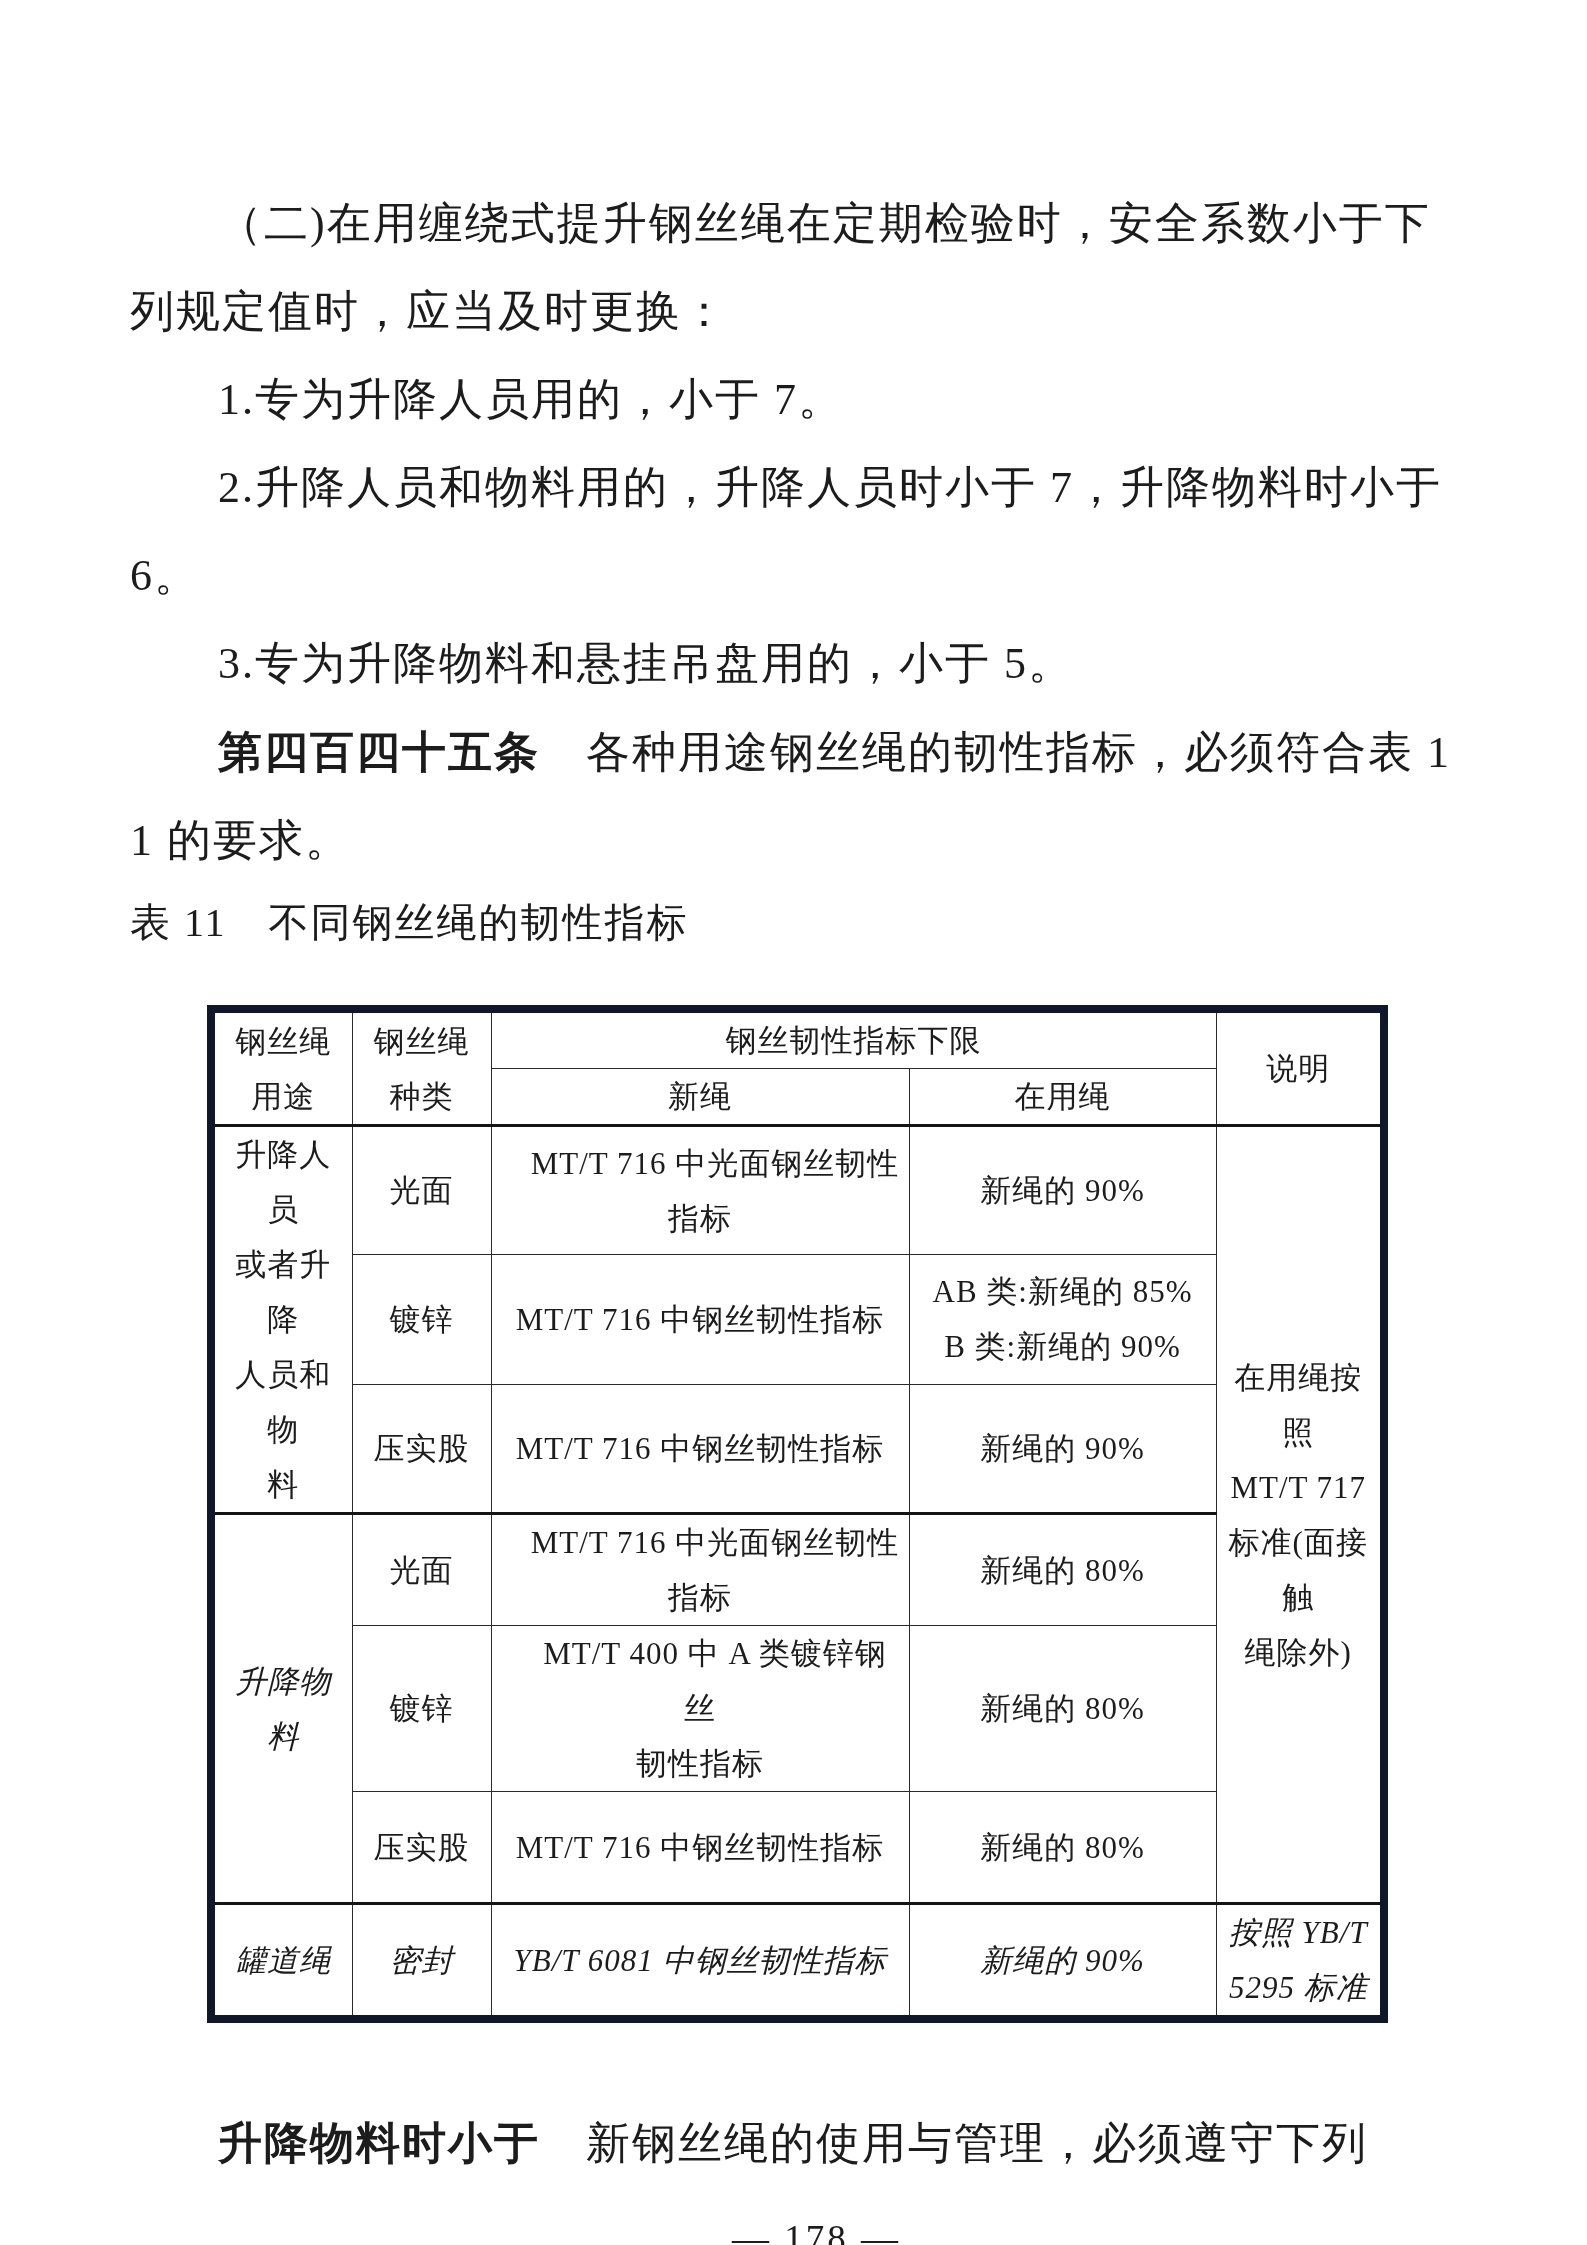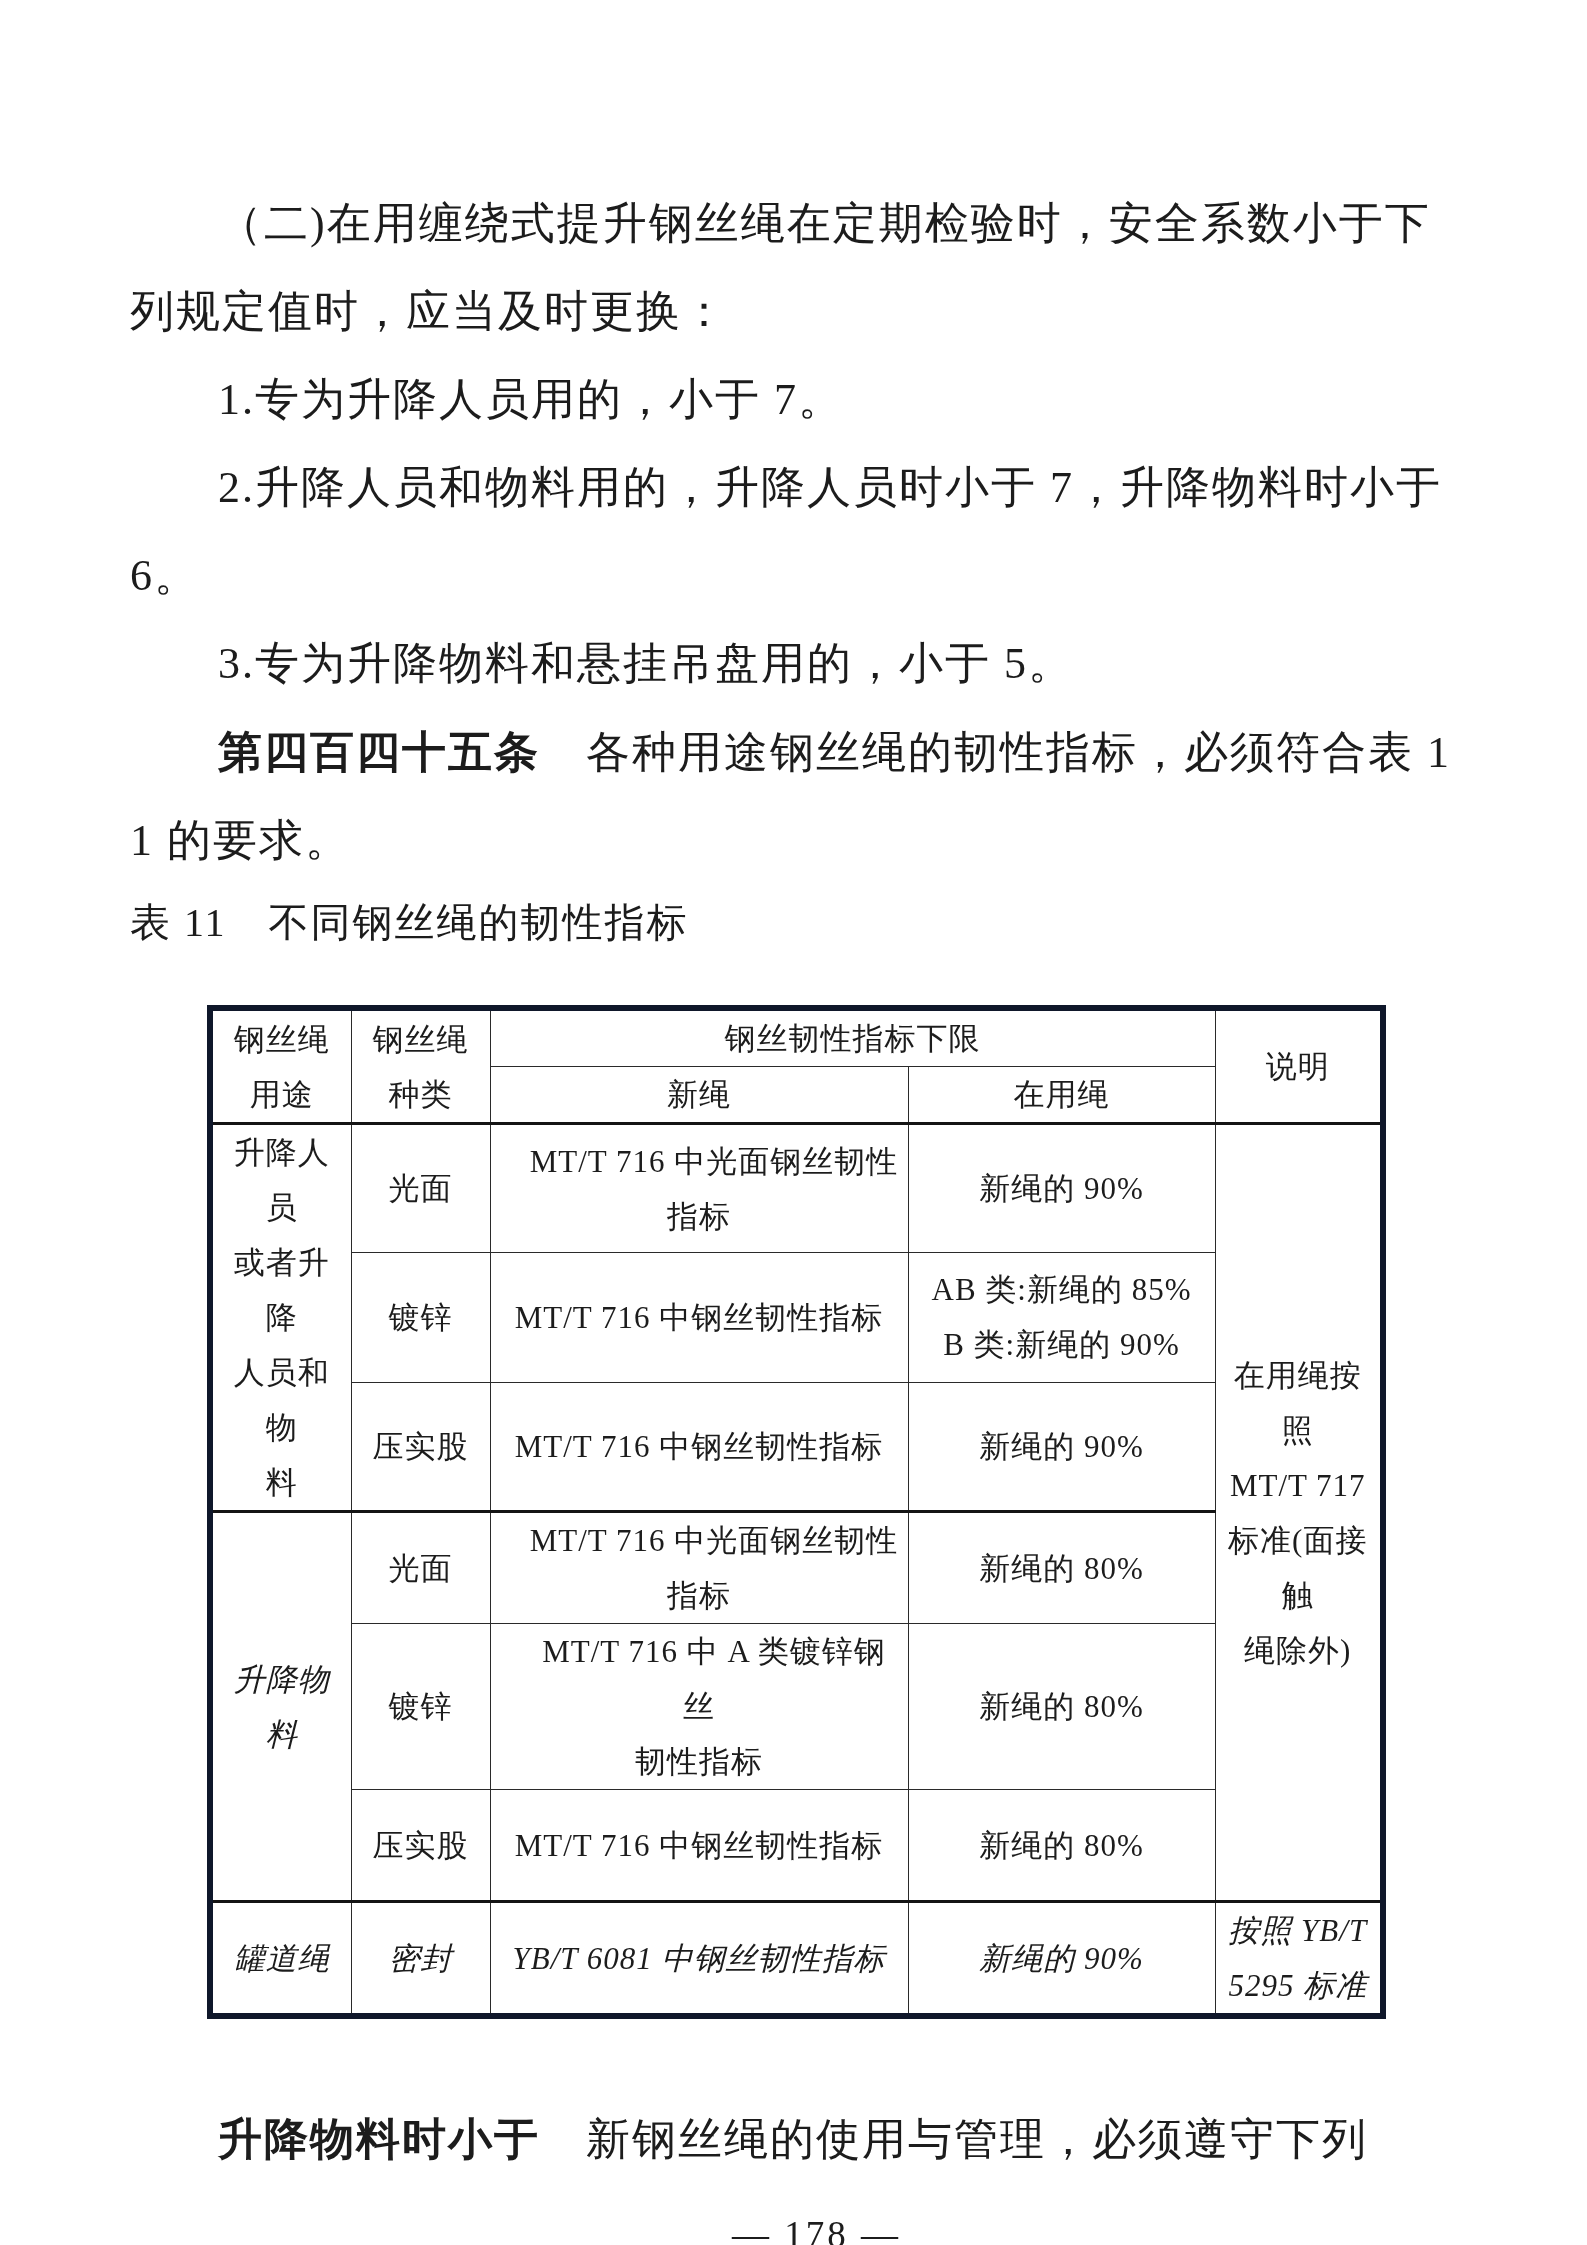--- a/index.html
+++ b/index.html
@@ -19,21 +19,21 @@
   }
   .tbl-caption{
     margin-top:6px;font-size:40px;line-height:64px;text-align:left;
     letter-spacing:2px;
   }
   table.rope{
     margin-left:77px;margin-top:50px;border-collapse:collapse;table-layout:fixed;
     width:1173px;font-size:31px;letter-spacing:1px;
   }
   table.rope,table.rope th,table.rope td{border:1px solid #2a2a2a;}
-  table.rope{border:6px solid #0f172a;}
+  table.rope{border:8px solid #0f172a;}
   table.rope th{font-weight:400;}
   table.rope th,table.rope td{
     text-align:center;vertical-align:middle;padding:0 6px;line-height:55px;
   }
   tr.hrow{height:54px;}
   tr.brow{height:112px;}
   .pre{white-space:pre-line;}
   .note-cell{line-height:50px;}
   .use-cell{line-height:57px;}
   .new-ml{
@@ -109,21 +109,21 @@
     </tr>
     <tr class="brow">
       <td rowspan="3" class="tt">升降物料</td>
       <td>光面</td>
       <td class="pre new-ml">MT/T  716 中光面钢丝韧性
 指标</td>
       <td>新绳的 80%</td>
     </tr>
     <tr class="brow">
       <td>镀锌</td>
-      <td class="pre new-ml">MT/T  716 中 A 类镀锌钢丝
+      <td class="pre new-ml">MT/T  400 中 A 类镀锌钢丝
 韧性指标</td>
       <td>新绳的 80%</td>
     </tr>
     <tr class="brow">
       <td class="tb">压实股</td>
       <td class="tb">MT/T  716 中钢丝韧性指标</td>
       <td class="tb">新绳的 80%</td>
     </tr>
     <tr class="brow">
       <td class="tt">罐道绳</td>

